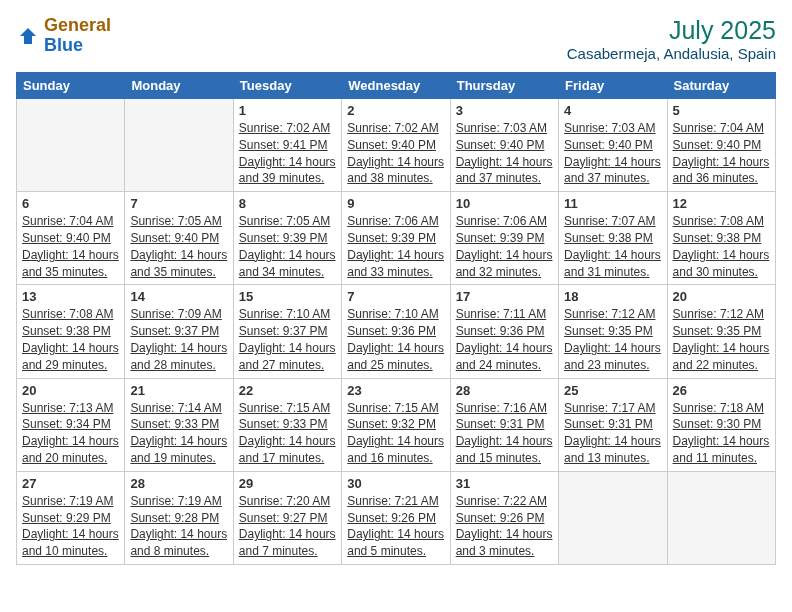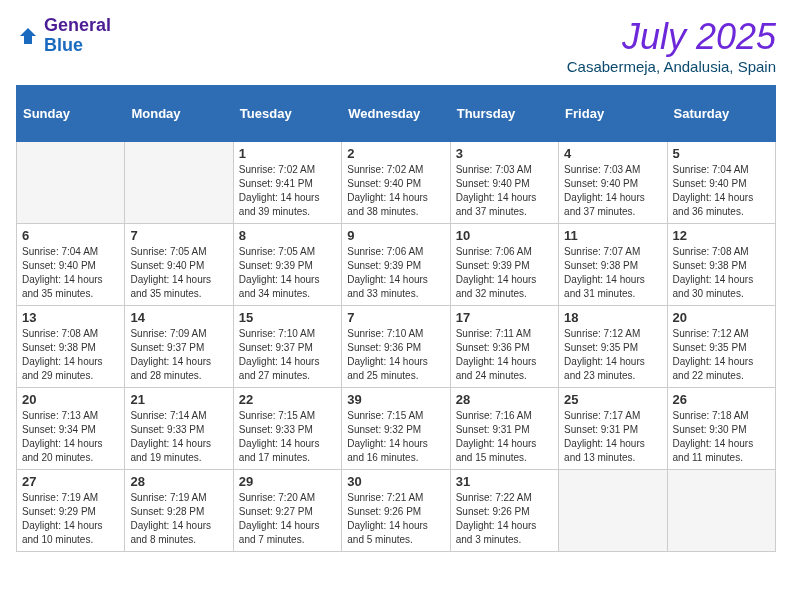--- a/index.html
+++ b/index.html
@@ -19,48 +19,47 @@
     .logo {
       display: flex;
       align-items: center;
       gap: 4px;
     }
     .logo-text {
       font-size: 18px;
       font-weight: bold;
       line-height: 1.1;
     }
-    .logo-general { color: #4c1d95; }
+    .logo-general { color: #a16207; }
     .logo-blue { color: #1a6bbf; text-align: right; }
     .logo-icon {
       width: 24px;
       height: 24px;
     }
     .title-area {
       text-align: right;
     }
     .month-title {
-      font-size: 36px;
-      color: #6d28d9;
+      font-size: 25px;
+      color: #0f766e;
       font-weight: normal;
-      font-style: italic;
     }
     .location {
       font-size: 15px;
       color: #0c4a6e;
     }
     table {
       width: 100%;
       border-collapse: collapse;
       table-layout: fixed;
     }
     th {
       background-color: #2e6db4;
       color: white;
-      padding: 20px 6px;
+      padding: 5px 6px;
       font-size: 13px;
       text-align: left;
       border: 1px solid #2e6db4;
     }
     td {
       border: 1px solid #ccc;
       vertical-align: top;
       padding: 4px 5px;
       font-size: 11px;
       color: #333;
@@ -70,23 +69,24 @@
     td.empty {
       background: #f5f5f5;
     }
     .day-num {
       font-size: 13px;
       font-weight: bold;
       margin-bottom: 2px;
       display: block;
     }
     .cell-info {
-      font-size: 10px;
+      font-size: 12px;
       line-height: 1.4;
       color: #333;
+      text-decoration: underline;
     }
   </style>
 </head>
 <body>
 
 <div class="header">
   <div class="logo">
     <svg class="logo-icon" viewBox="0 0 30 30" xmlns="http://www.w3.org/2000/svg">
       <path d="M15 5 L25 15 L20 15 L20 25 L10 25 L10 15 L5 15 Z" fill="#1a6bbf"></path>
     </svg>
@@ -205,21 +205,21 @@
         </td>
         <td>
           <span class="day-num">21</span>
           <div class="cell-info">Sunrise: 7:14 AM<br>Sunset: 9:33 PM<br>Daylight: 14 hours and 19 minutes.</div>
         </td>
         <td>
           <span class="day-num">22</span>
           <div class="cell-info">Sunrise: 7:15 AM<br>Sunset: 9:33 PM<br>Daylight: 14 hours and 17 minutes.</div>
         </td>
         <td>
-          <span class="day-num">39</span>
+          <span class="day-num">23</span>
           <div class="cell-info">Sunrise: 7:15 AM<br>Sunset: 9:32 PM<br>Daylight: 14 hours and 16 minutes.</div>
         </td>
         <td>
           <span class="day-num">28</span>
           <div class="cell-info">Sunrise: 7:16 AM<br>Sunset: 9:31 PM<br>Daylight: 14 hours and 15 minutes.</div>
         </td>
         <td>
           <span class="day-num">25</span>
           <div class="cell-info">Sunrise: 7:17 AM<br>Sunset: 9:31 PM<br>Daylight: 14 hours and 13 minutes.</div>
         </td>

